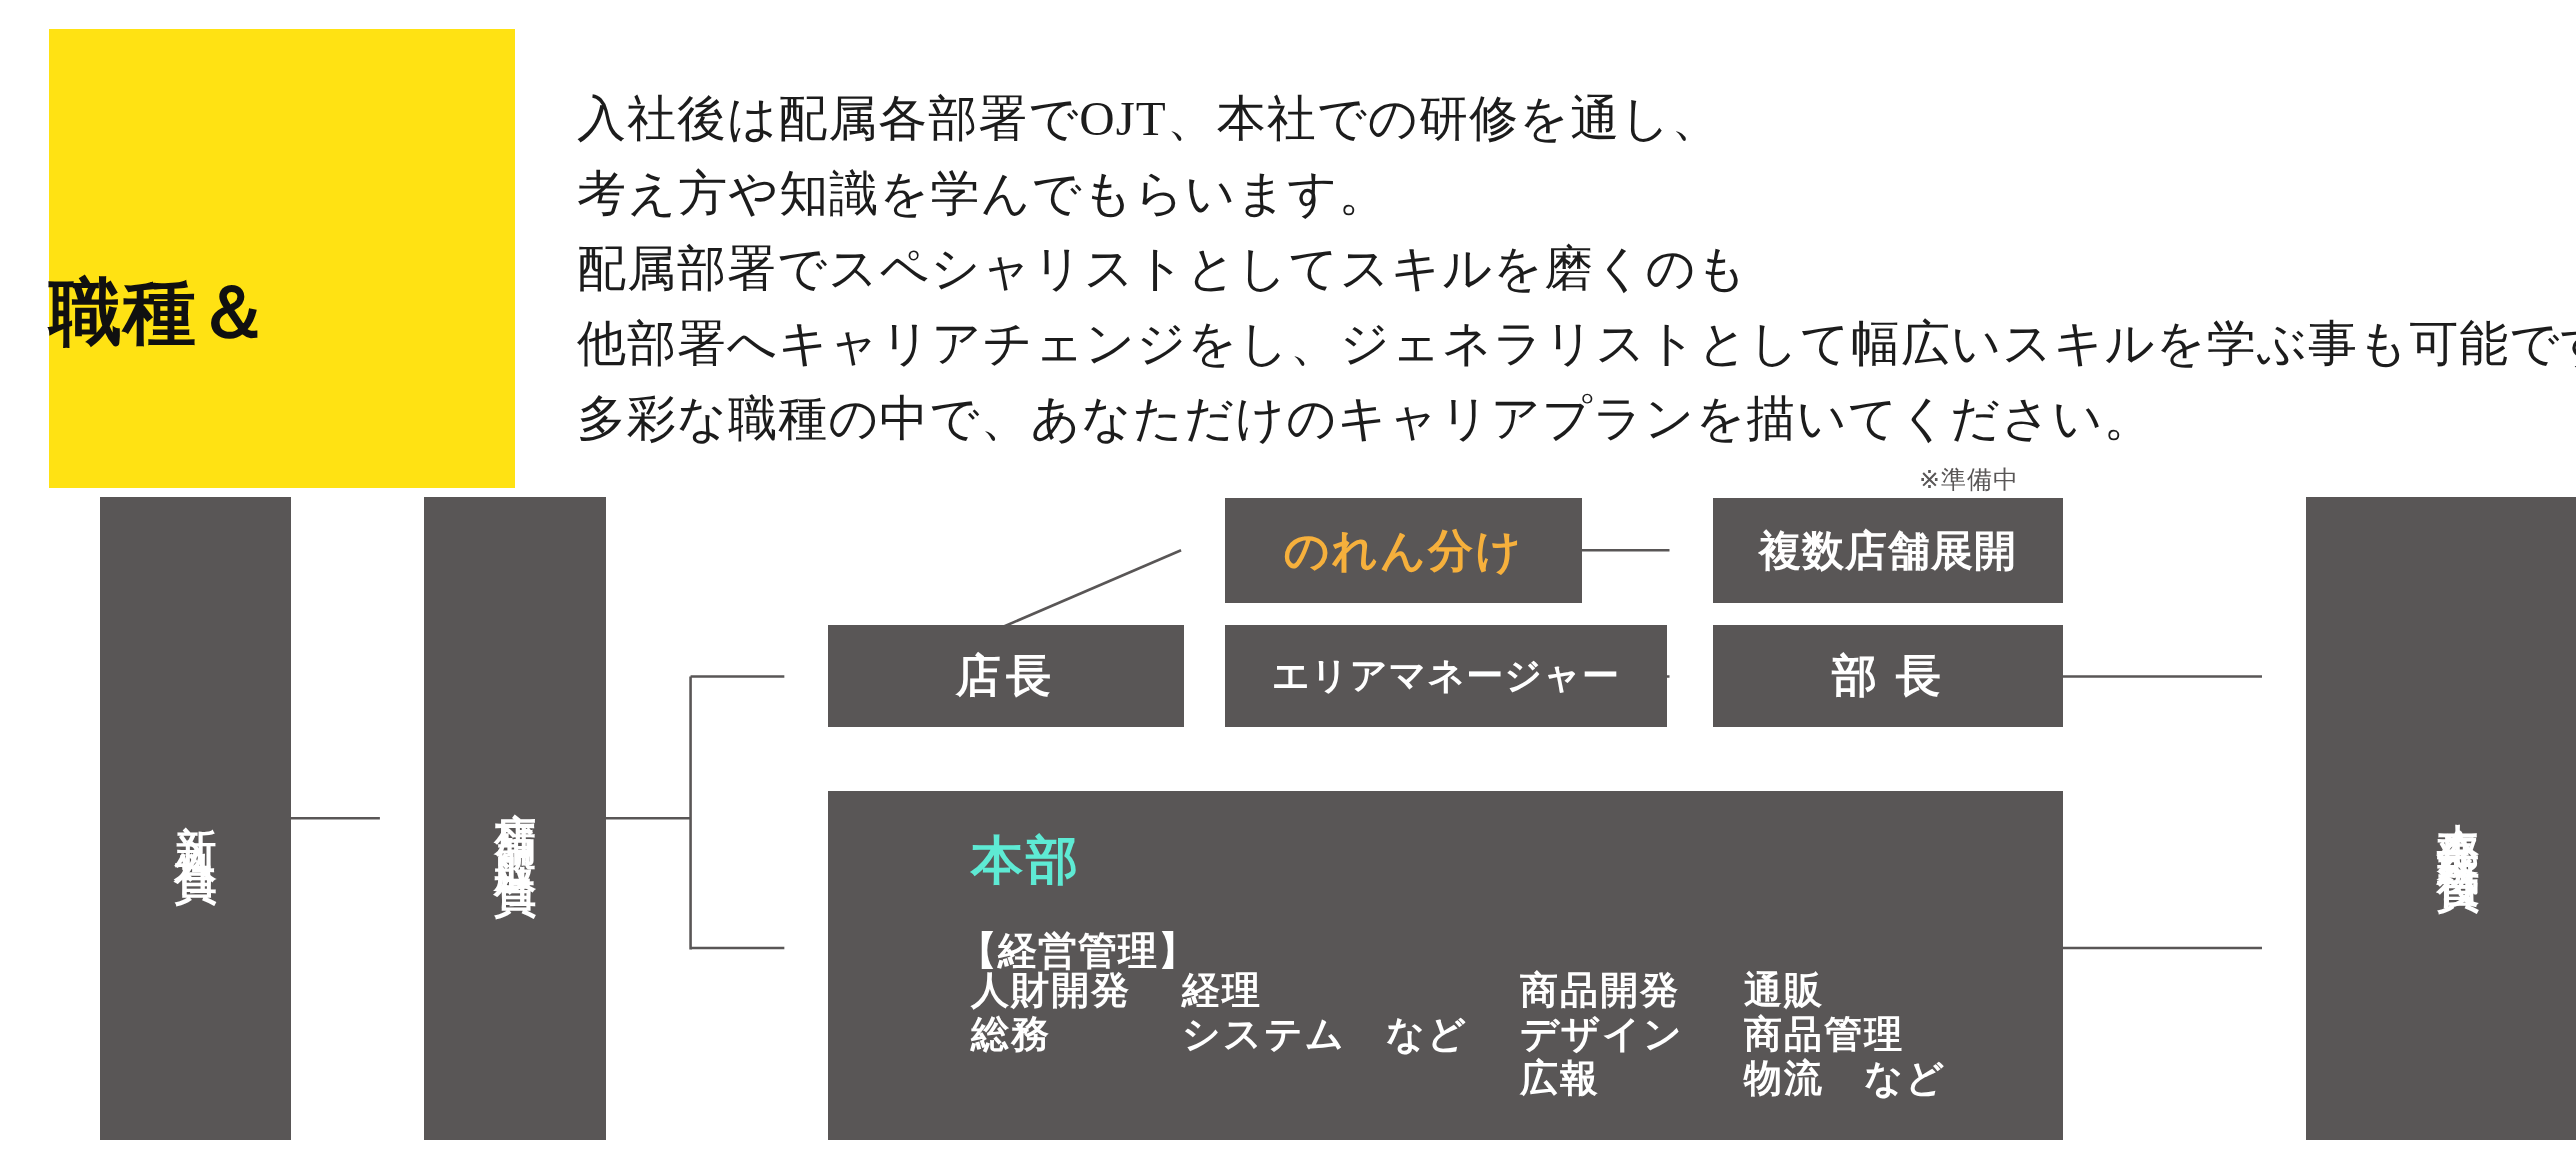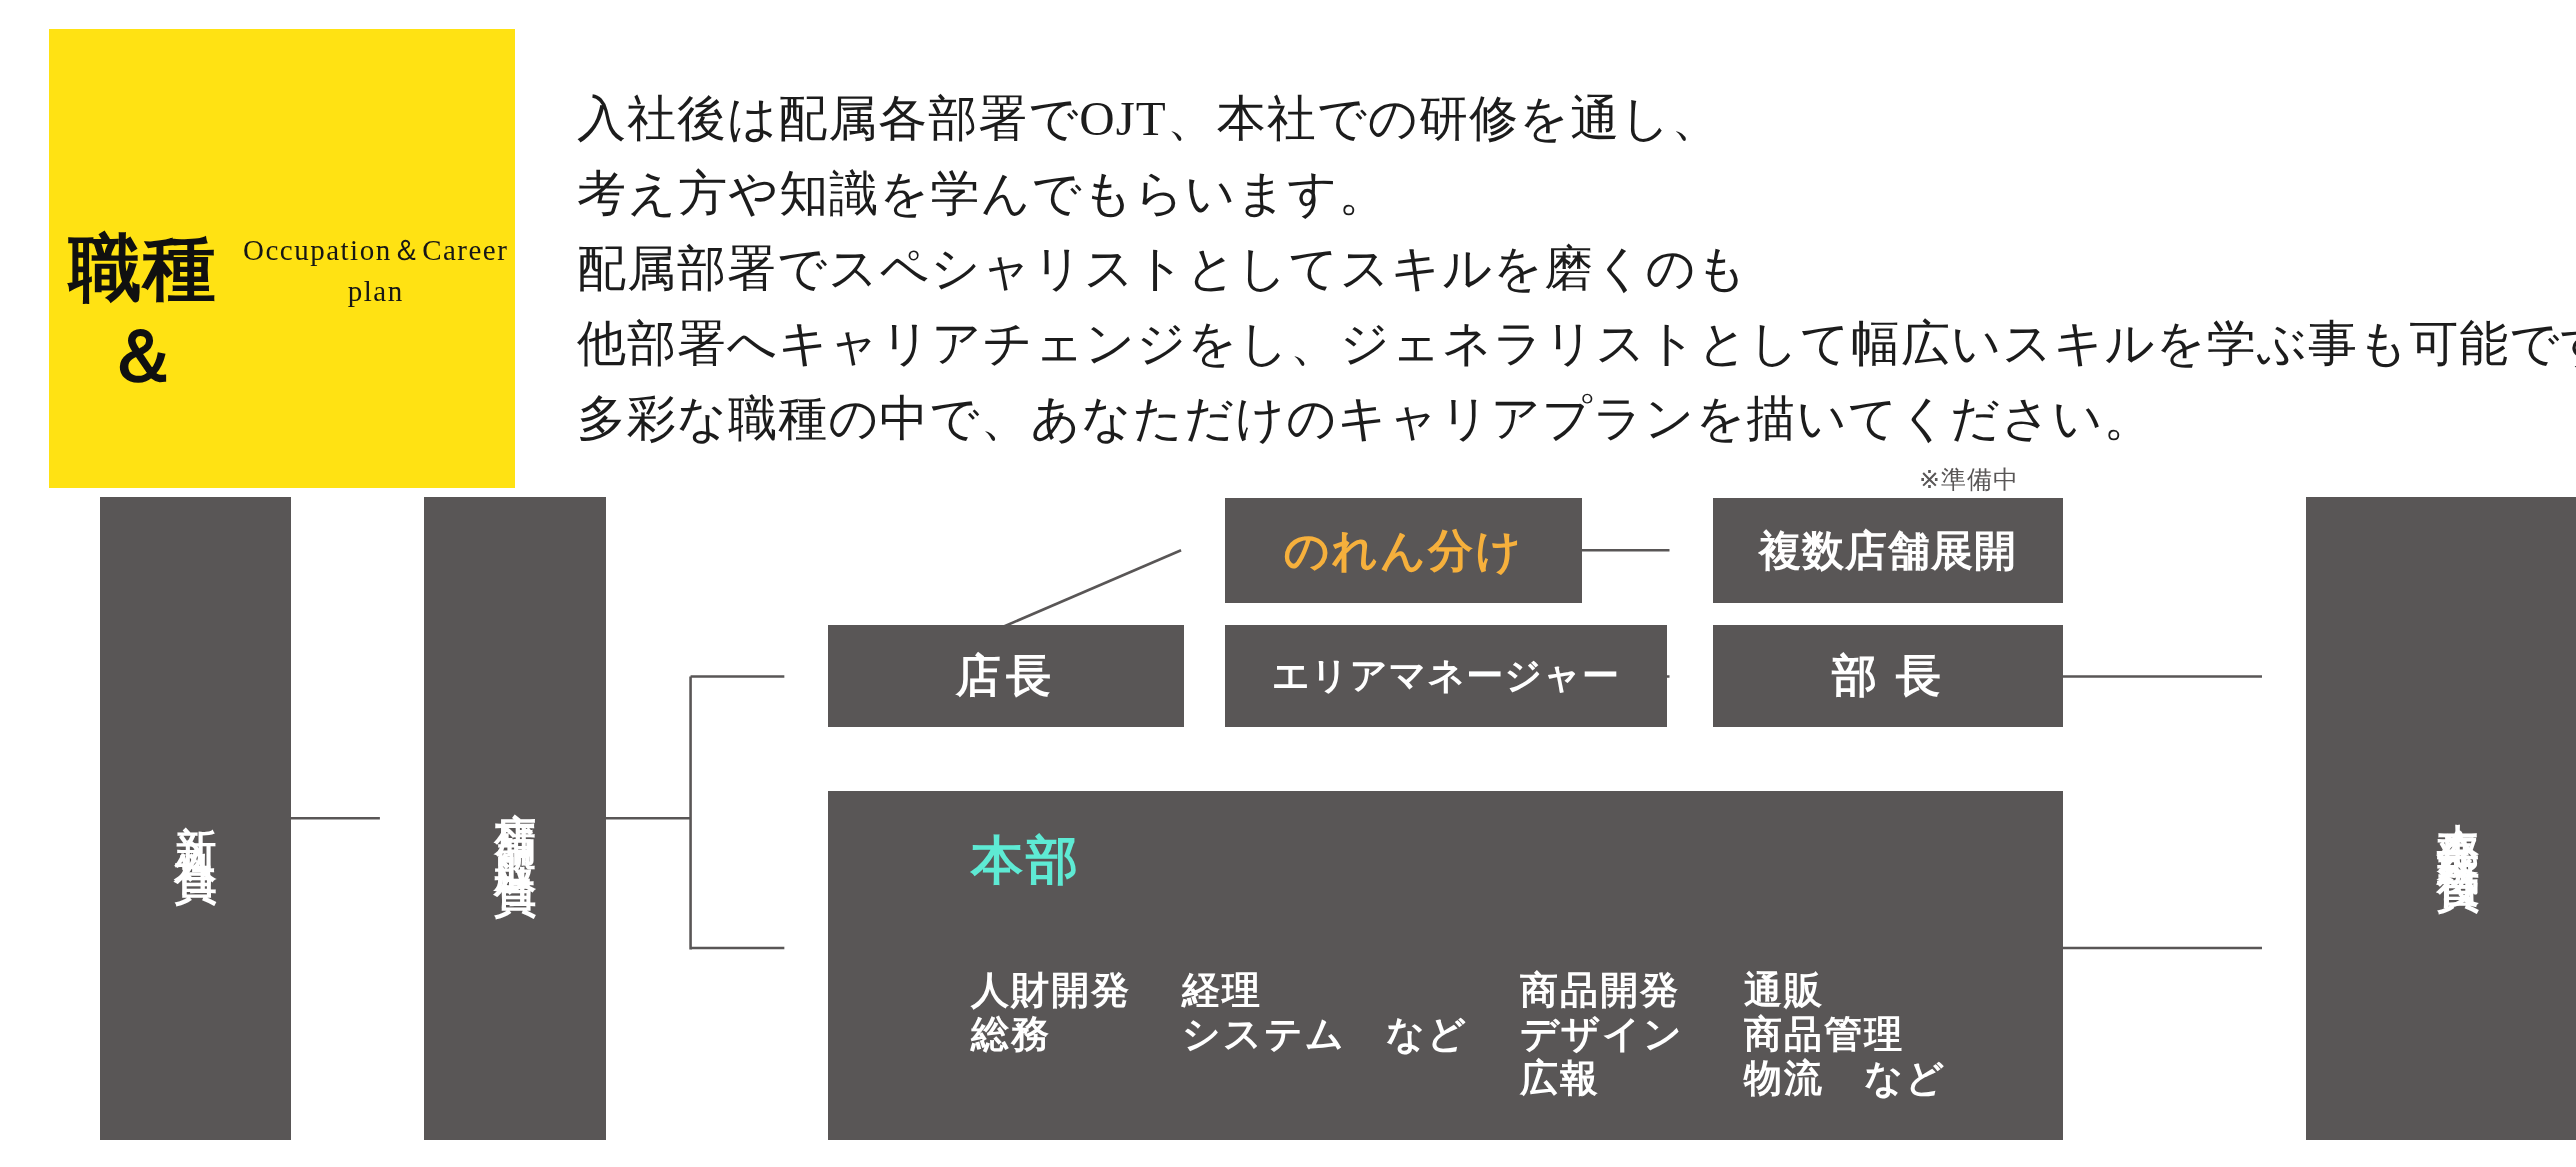--- a/index.html
+++ b/index.html
@@ -63,21 +63,20 @@
   .col-support-1{left:692px;top:177px;}
   .col-support-2{left:916px;top:177px;}
 </style>
 </head>
 <body>
 
 <div class="canvas">
 
   <div class="title-card">
     <div class="title-line1">職種＆</div>
-    <div class="title-sub">Occupation＆Career plan</div>
   </div>
 
   <div class="intro">
     <p>入社後は配属各部署でOJT、本社での研修を通し、</p>
     <p>考え方や知識を学んでもらいます。</p>
     <p>配属部署でスペシャリストとしてスキルを磨くのも</p>
     <p>他部署へキャリアチェンジをし、ジェネラリストとして幅広いスキルを学ぶ事も可能です。</p>
     <p>多彩な職種の中で、あなただけのキャリアプランを描いてください。</p>
   </div>
 
@@ -102,20 +101,21 @@
   <div class="node node-noren">のれん分け</div>
   <div class="node node-multistore">複数店舗展開</div>
   <div class="node node-area">エリアマネージャー</div>
   <div class="node node-tencho">店長</div>
   <div class="node node-bucho">部 長</div>
   <div class="node v-node node-hqdirector">本部長・執行役員</div>
 
   <div class="node node-hq">
     <div class="hq-title">本部</div>
 
+    <div class="hq-section-header hdr-mgmt">【経営管理】</div>
     <div class="hq-col col-mgmt-1">
       <div>人財開発</div>
       <div>総務</div>
     </div>
     <div class="hq-col col-mgmt-2">
       <div>経理</div>
       <div>システム　など</div>
     </div>
 
     <div class="hq-col col-support-1">

